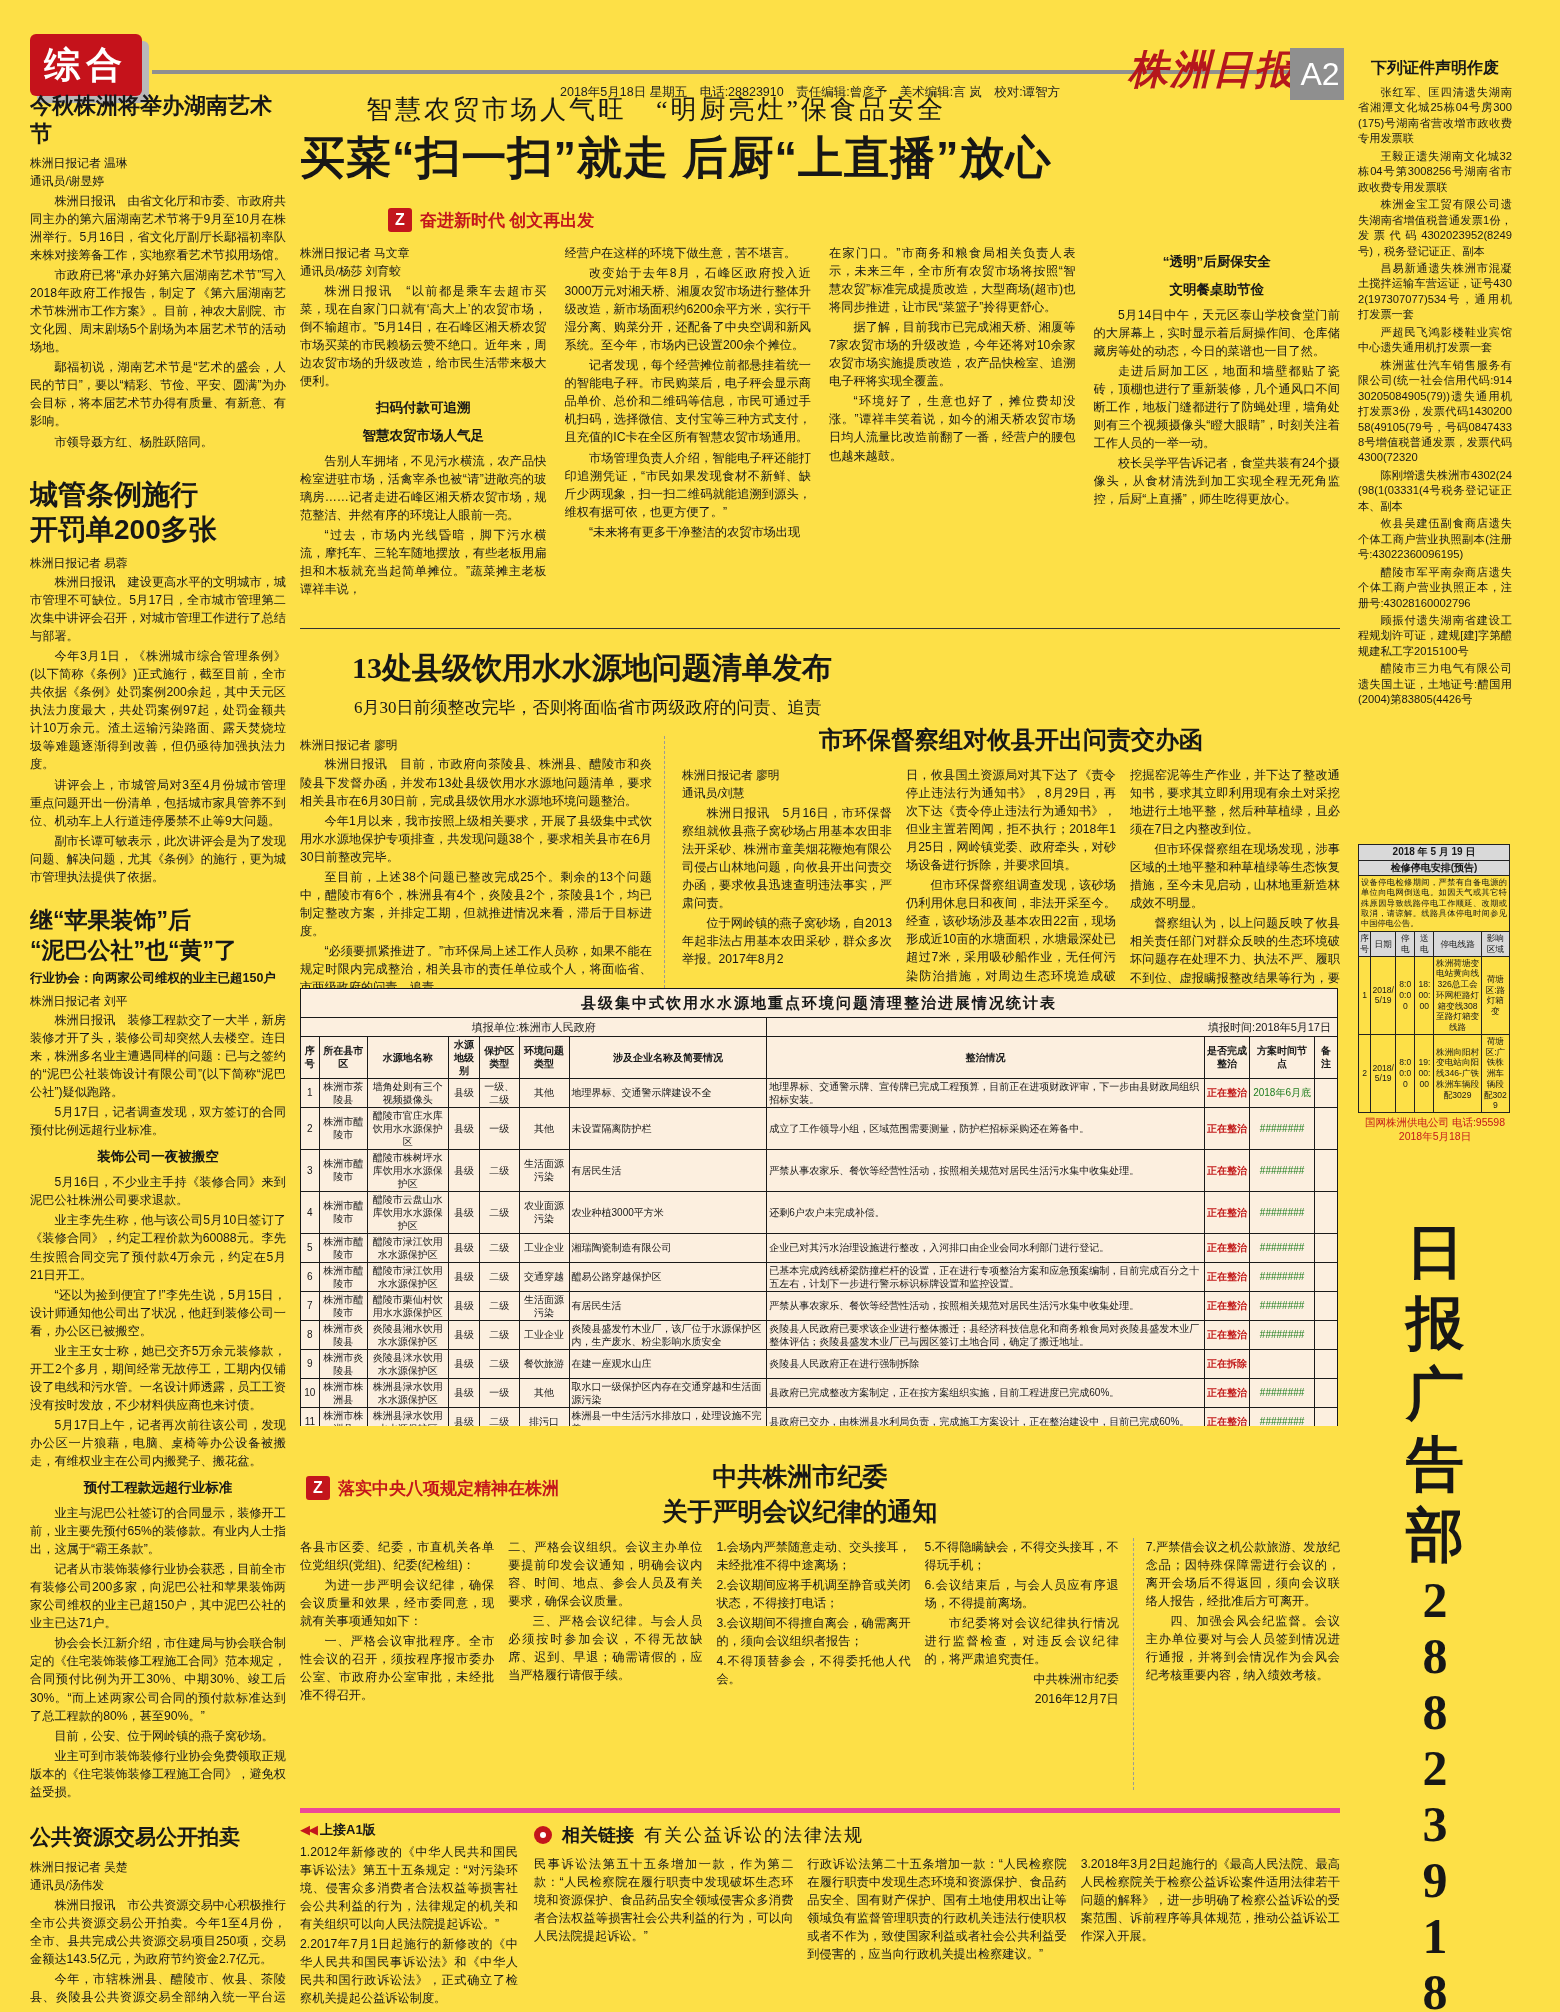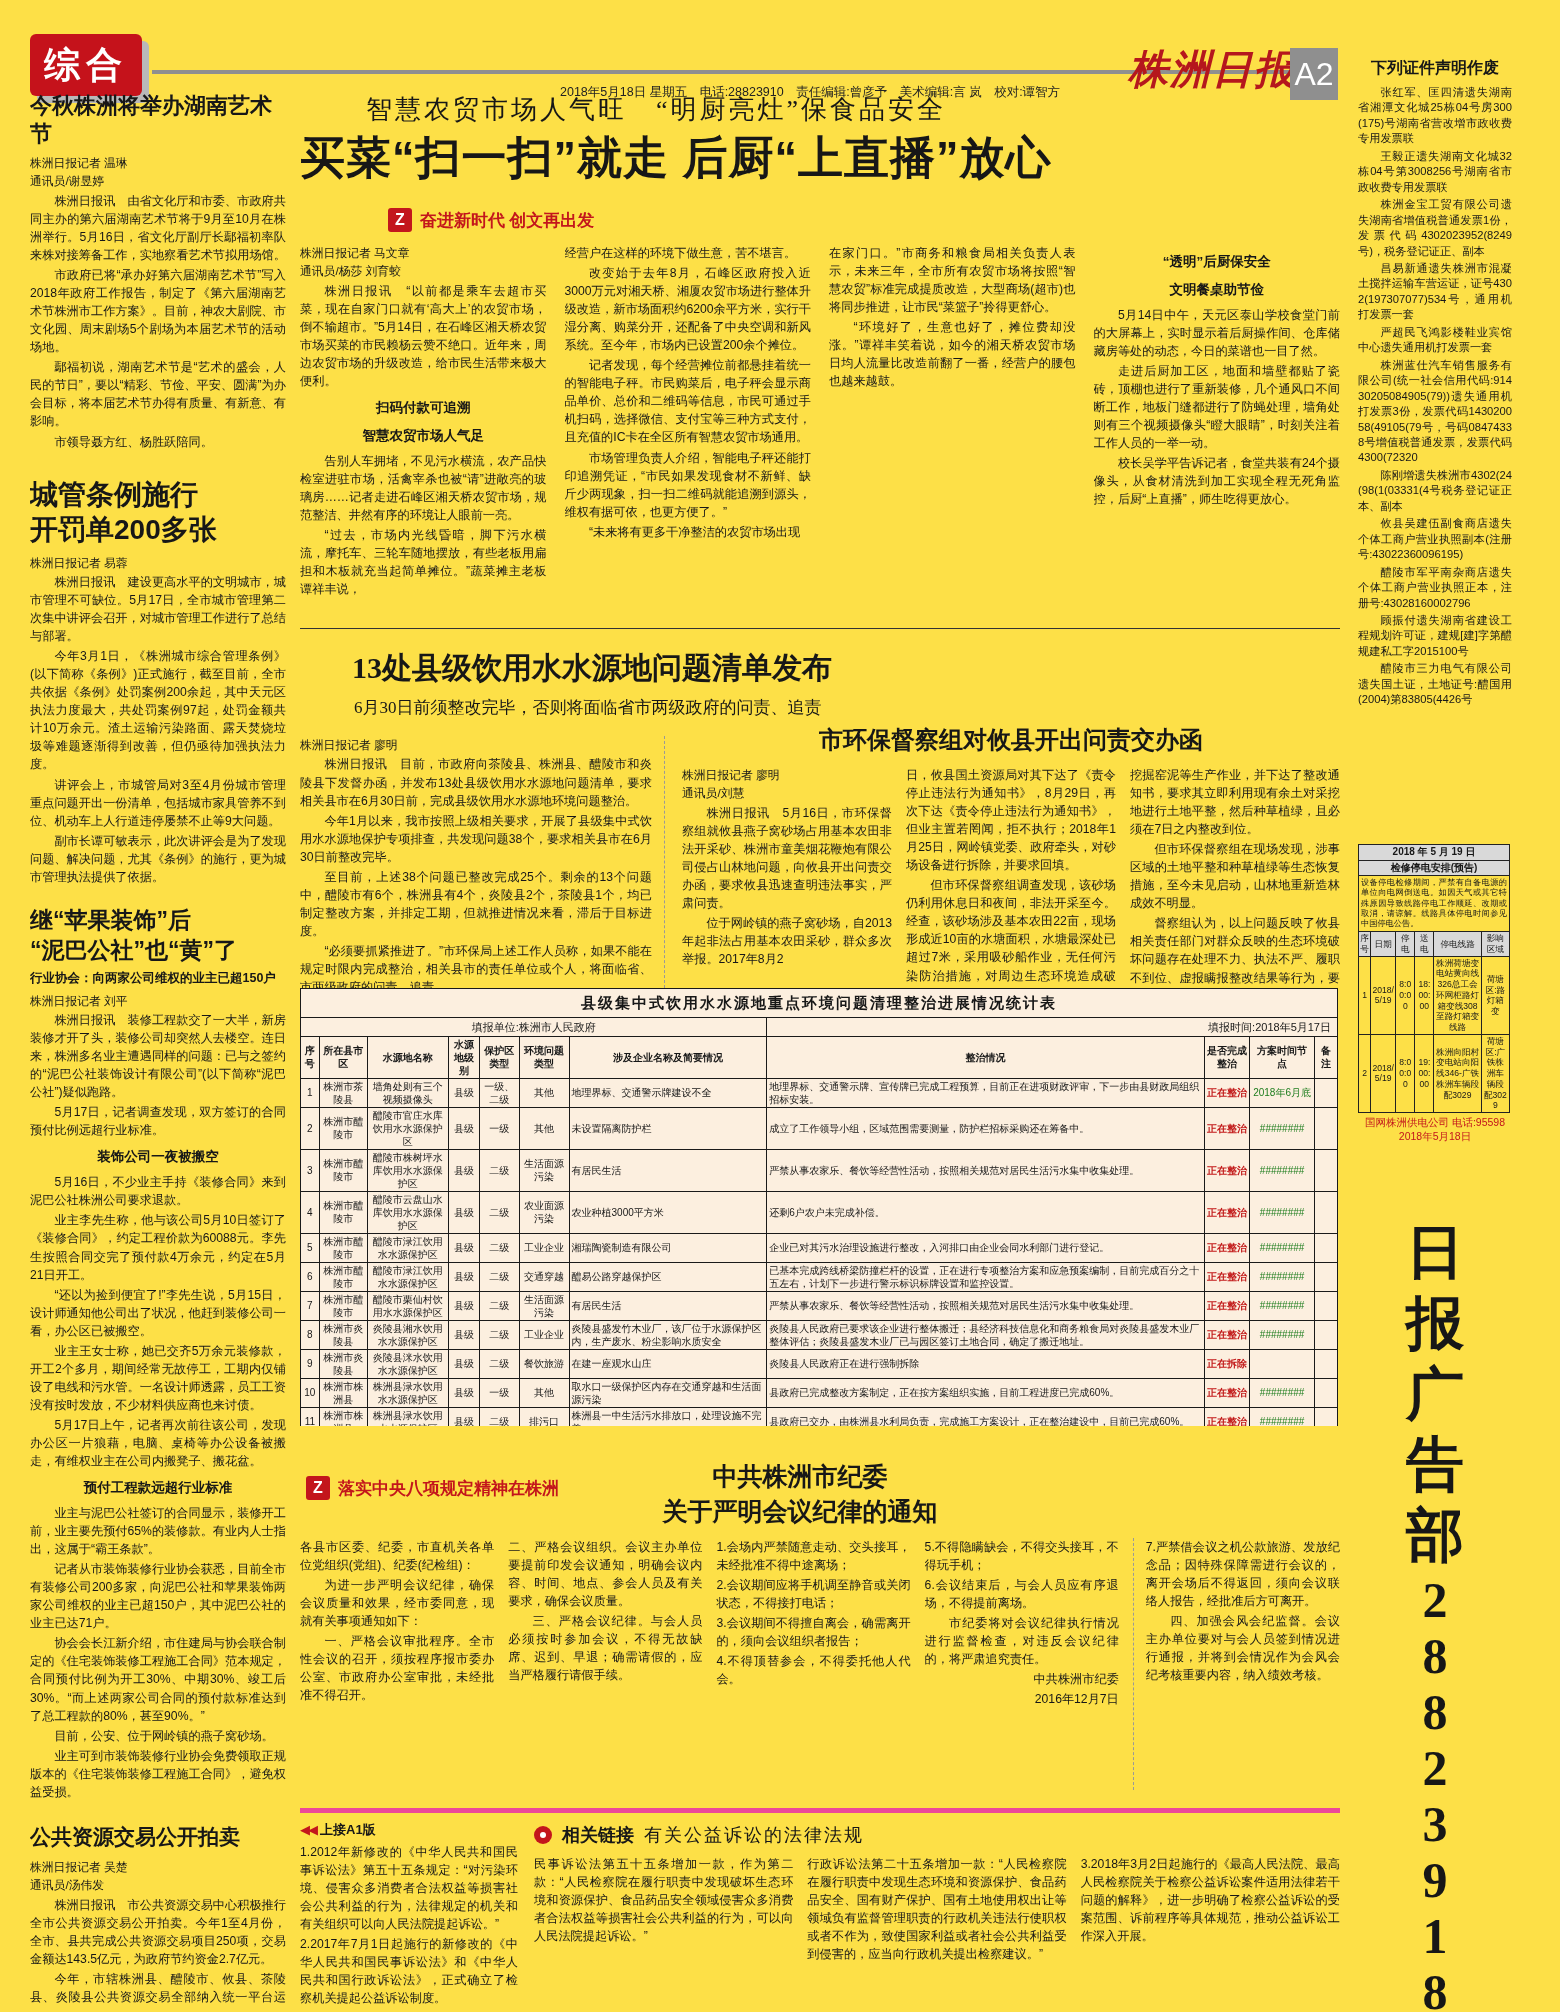--- a/index.html
+++ b/index.html
@@ -13,21 +13,21 @@
   .p.noind{text-indent:0;}
   .p.right{text-align:right;text-indent:0;}
   
   .sec-badge{position:absolute;left:30px;top:34px;width:112px;height:62px;background:#c5121b;color:#fff;
              display:flex;align-items:center;justify-content:center;font-size:36px;font-weight:bold;
              letter-spacing:6px;border-radius:6px;box-shadow:7px 7px 0 #b9b9b9;}
   .top-rule{position:absolute;left:152px;top:70px;width:1186px;height:4px;background:#8f8f8f;}
   .masthead{position:absolute;left:1128px;top:42px;color:#b5171d;font-size:40px;font-weight:bold;
             font-style:italic;font-family:"Liberation Serif","DejaVu Serif",serif;letter-spacing:2px;}
   .page-no{position:absolute;left:1290px;top:48px;width:48px;height:52px;background:#8f8f8f;color:#fff;
-           display:flex;align-items:center;justify-content:center;font-size:32px;}
+           display:flex;align-items:center;justify-content:center;font-size:32px;padding-left:6px;}
   .dateline{position:absolute;left:560px;top:84px;font-size:12.5px;color:#222;}
   
   .left-col{position:absolute;left:30px;top:92px;width:256px;height:1912px;overflow:hidden;}
   .lc-h1{font-size:22px;font-weight:900;margin:0 0 8px;line-height:1.25;}
   .lc-h2{font-size:28px;font-weight:900;line-height:1.25;margin:26px 0 8px;}
   .lc-h3{font-size:23px;font-weight:900;line-height:1.3;margin:20px 0 4px;}
   .lc-deck{font-size:12.5px;font-weight:bold;margin:0 0 6px;}
   .lc-h4{font-size:21px;font-weight:900;margin:22px 0 8px;}
   
   .main{position:absolute;left:300px;top:92px;width:1040px;height:1916px;}
@@ -203,20 +203,21 @@
 
       <div class="p noind">经营户在这样的环境下做生意，苦不堪言。</div>
           <div class="p">改变始于去年8月，石峰区政府投入近3000万元对湘天桥、湘厦农贸市场进行整体升级改造，新市场面积约6200余平方米，实行干湿分离、购菜分开，还配备了中央空调和新风系统。至今年，市场内已设置200余个摊位。</div>
           <div class="p">记者发现，每个经营摊位前都悬挂着统一的智能电子秤。市民购菜后，电子秤会显示商品单价、总价和二维码等信息，市民可通过手机扫码，选择微信、支付宝等三种方式支付，且充值的IC卡在全区所有智慧农贸市场通用。</div>
           <div class="p">市场管理负责人介绍，智能电子秤还能打印追溯凭证，“市民如果发现食材不新鲜、缺斤少两现象，扫一扫二维码就能追溯到源头，维权有据可依，也更方便了。”</div>
           <div class="p">“未来将有更多干净整洁的农贸市场出现</div>
         </div>
       <div class="lead-col">
 
       <div class="p noind">在家门口。”市商务和粮食局相关负责人表示，未来三年，全市所有农贸市场将按照“智慧农贸”标准完成提质改造，大型商场(超市)也将同步推进，让市民“菜篮子”拎得更舒心。</div>
+          <div class="p">据了解，目前我市已完成湘天桥、湘厦等7家农贸市场的升级改造，今年还将对10余家农贸市场实施提质改造，农产品快检室、追溯电子秤将实现全覆盖。</div>
           <div class="p">“环境好了，生意也好了，摊位费却没涨。”谭祥丰笑着说，如今的湘天桥农贸市场日均人流量比改造前翻了一番，经营户的腰包也越来越鼓。</div>
         </div>
       <div class="lead-col">
 
       <div class="p sub">“透明”后厨保安全</div>
           <div class="p sub">文明餐桌助节俭</div>
           <div class="p">5月14日中午，天元区泰山学校食堂门前的大屏幕上，实时显示着后厨操作间、仓库储藏房等处的动态，今日的菜谱也一目了然。</div>
           <div class="p">走进后厨加工区，地面和墙壁都贴了瓷砖，顶棚也进行了重新装修，几个通风口不间断工作，地板门缝都进行了防蝇处理，墙角处则有三个视频摄像头“瞪大眼睛”，时刻关注着工作人员的一举一动。</div>
           <div class="p">校长吴学平告诉记者，食堂共装有24个摄像头，从食材清洗到加工实现全程无死角监控，后厨“上直播”，师生吃得更放心。</div>
         </div>

